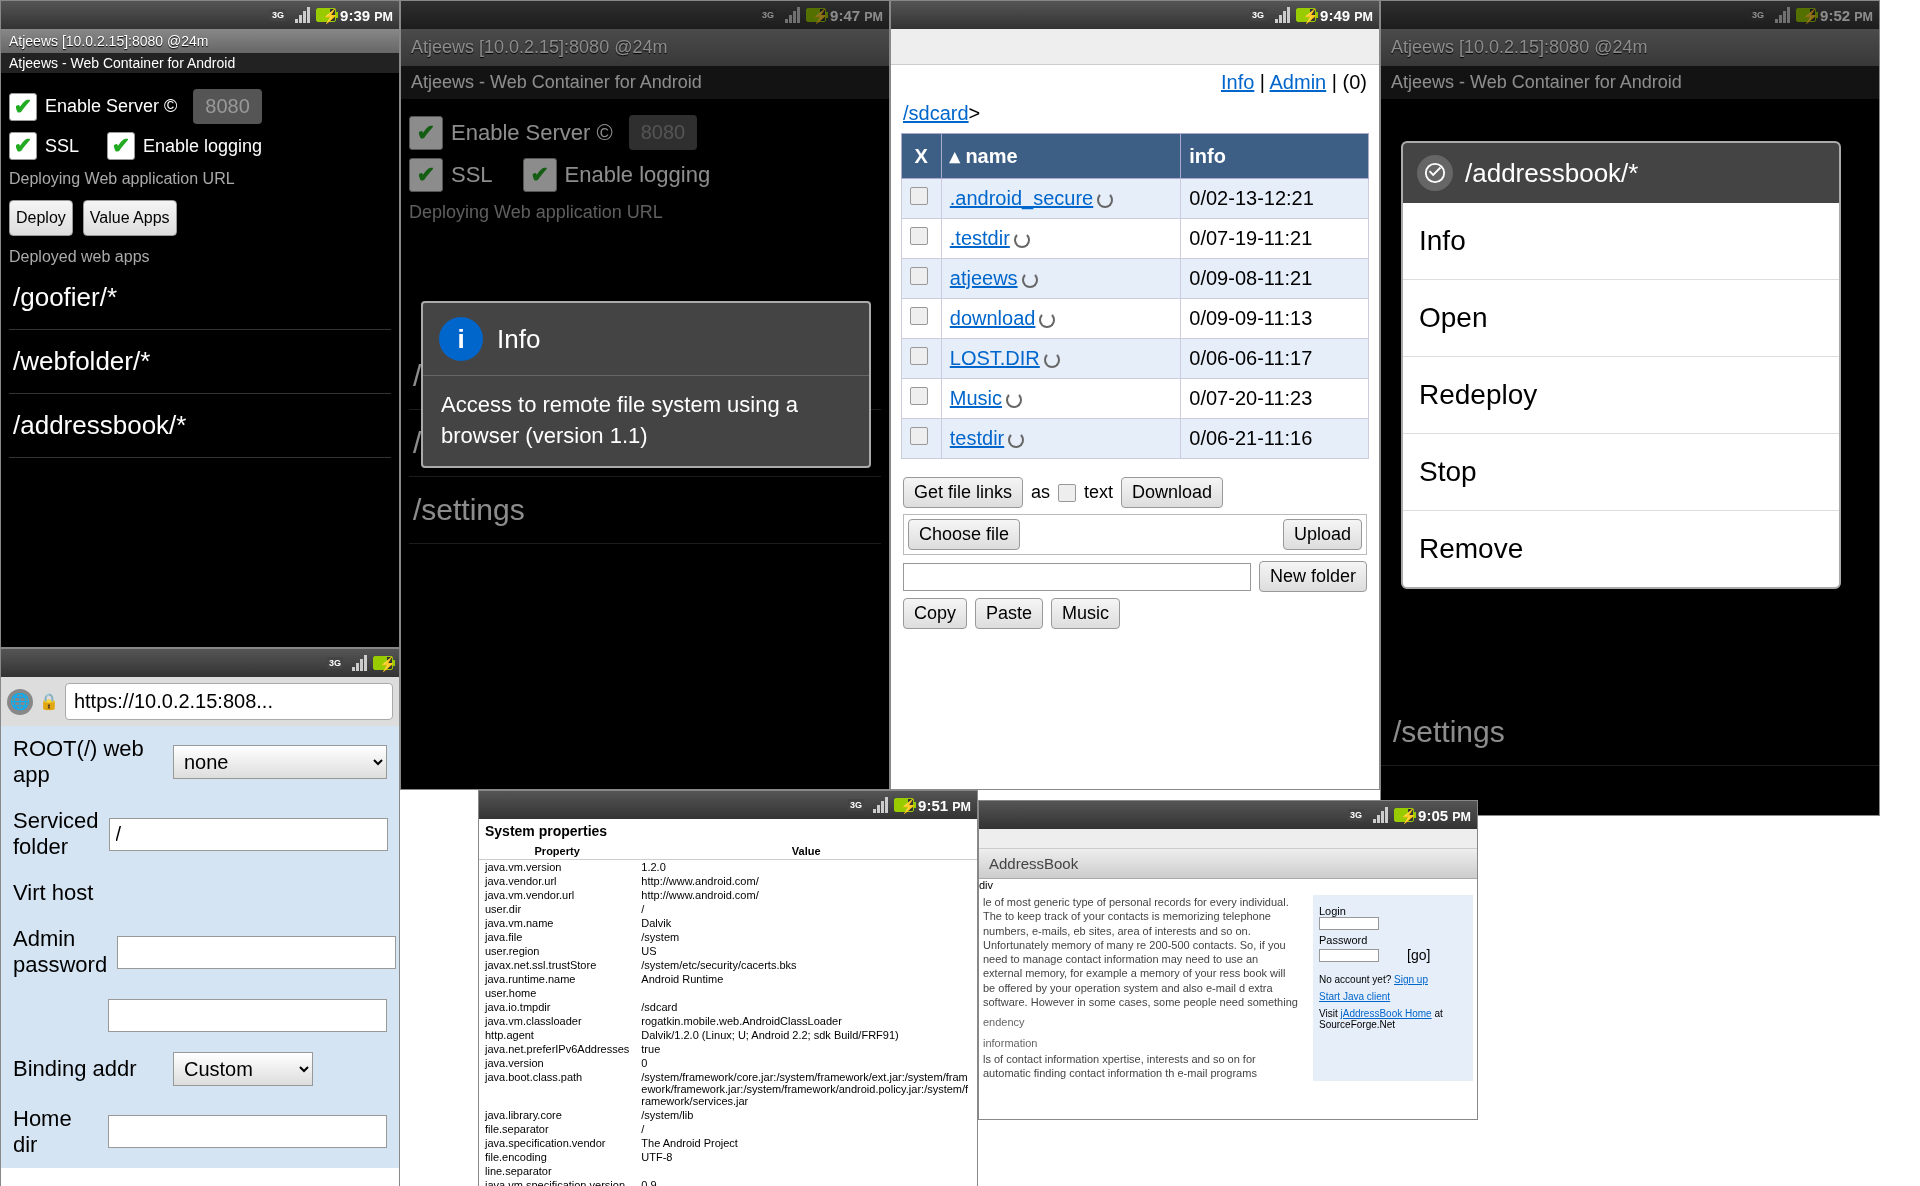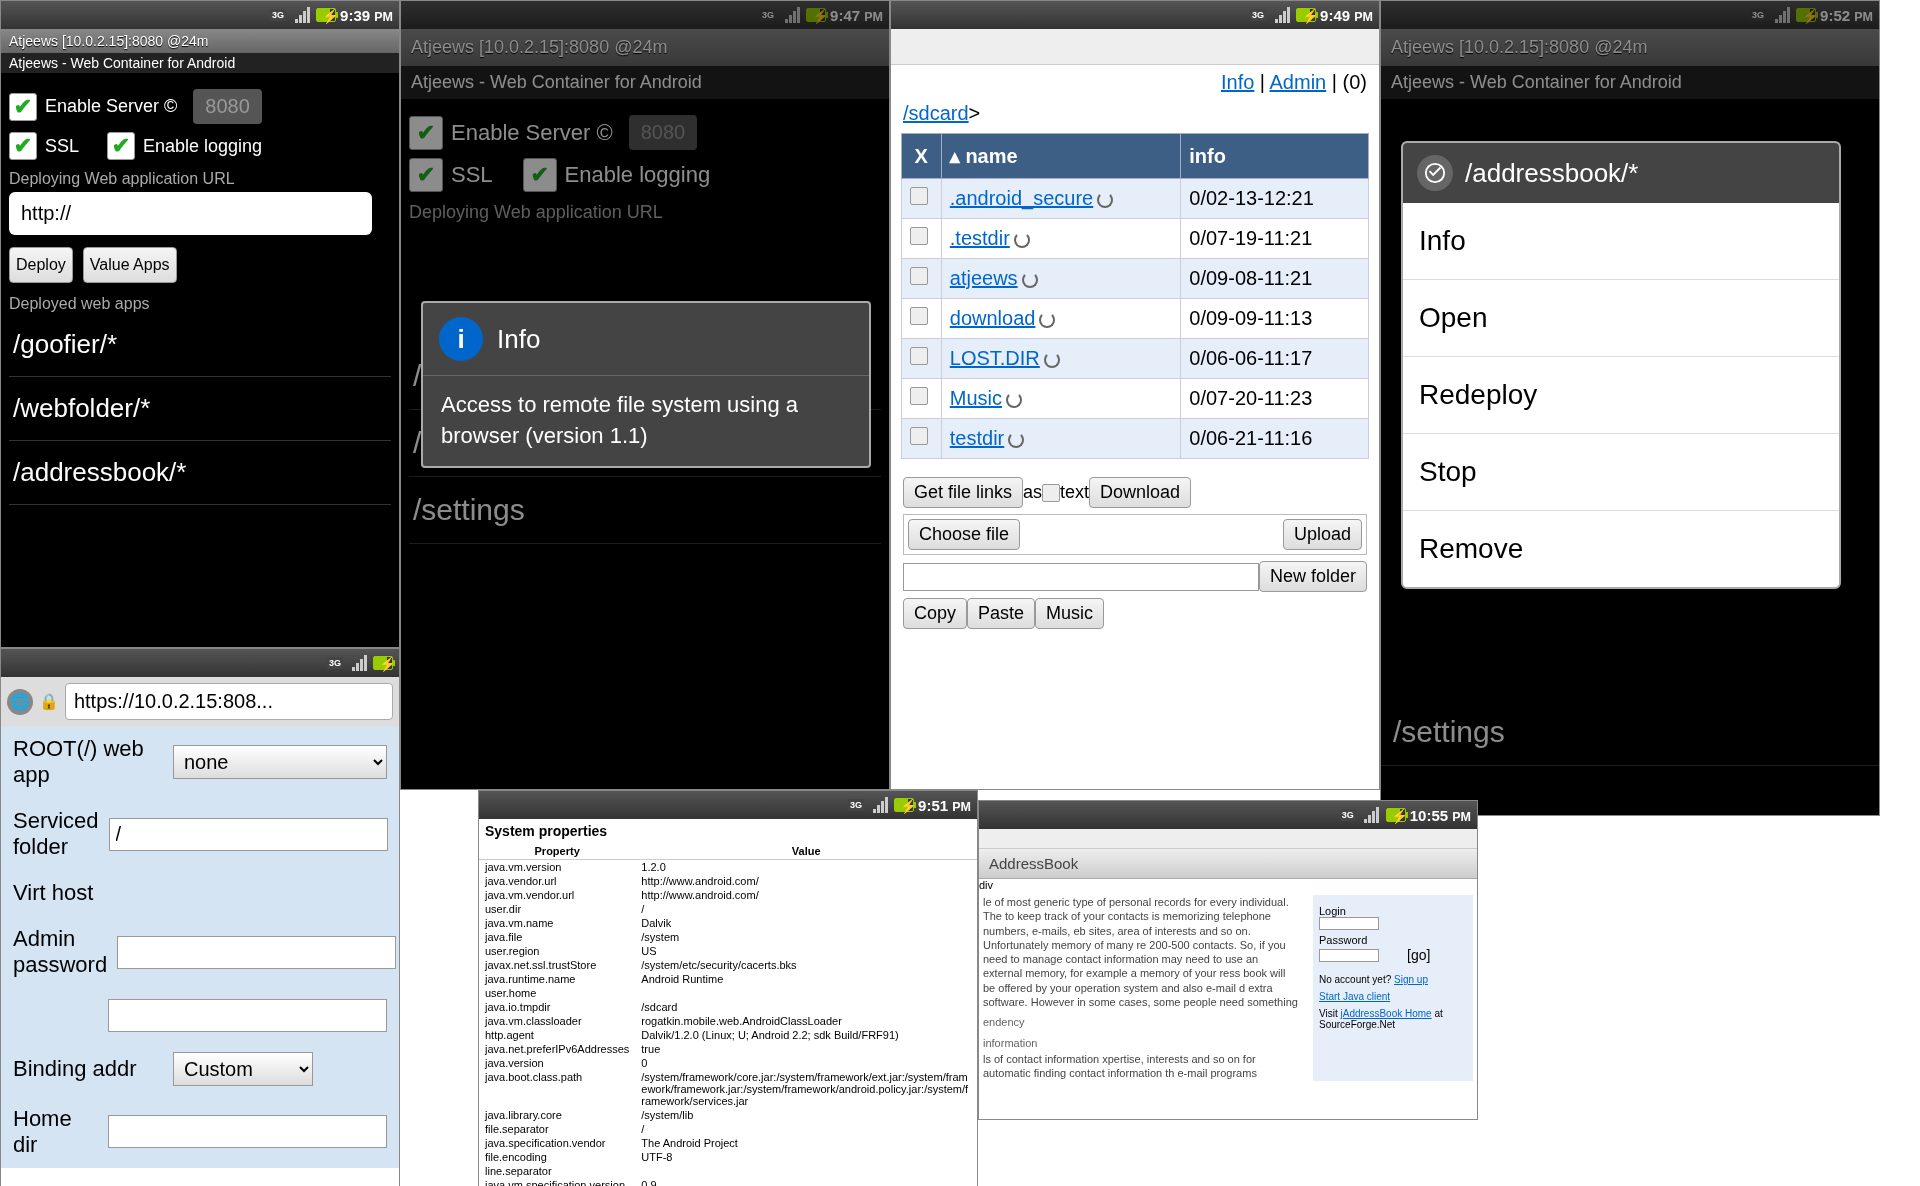--- a/index.html
+++ b/index.html
@@ -60,21 +60,21 @@
 .fb .toplinks a { color: #06c; text-decoration: underline; }
 .fb .crumb { padding: 2px 12px; font-size: 20px; color: #06c; text-decoration: underline; }
 .fb table { width: 96%; margin: 6px auto; border-collapse: collapse; font-size: 20px; }
 .fb th { background: #3d5e85; color: #fff; padding: 10px 8px; text-align: left; border: 1px solid #aac; }
 .fb th.x { width: 40px; text-align: center; }
 .fb td { padding: 8px 8px; border: 1px solid #ccd; }
 .fb tr:nth-child(even) td { background: #e6eef9; }
 .fb td a { color: #06c; text-decoration: underline; }
 .fb .refresh-ico { display:inline-block; width:16px; height:16px; border:2px solid #666; border-radius:50%; border-top-color:transparent; margin-left:4px; vertical-align:middle; }
 .fb .controls { padding: 6px 12px; font-size: 18px; }
-.fb .controls .row { display: flex; align-items: center; margin: 6px 0; }
+.fb .controls .row { display: flex; align-items: center; gap: 8px; margin: 6px 0; }
 .fb .btn { padding: 4px 10px; font-size: 18px; }
 .fb input[type=text] { border: 1px solid #999; padding: 4px; font-size: 16px; }
 .fb .ucb { width:18px; height:18px; border:1px solid #999; background:#eee; display:inline-block; border-radius:2px; }
 
 
 .settings { background: #d5e4f3; color: #000; font-size: 22px; }
 .settings .row { display: flex; align-items: center; padding: 10px 12px; gap: 10px; }
 .settings .lbl { width: 150px; font-size: 22px; }
 .settings input, .settings select { flex: 1; font-size: 20px; padding: 4px 6px; border: 1px solid #999; background: #fff; }
 .settings select { background: linear-gradient(#fff,#ddd); }
@@ -134,21 +134,20 @@
       <span class="portbox">8080</span>
     </div>
     <div class="cbrow">
       <span class="cb">✔</span>
       <span>SSL</span>
       <span style="width:12px"></span>
       <span class="cb">✔</span>
       <span>Enable logging</span>
     </div>
     <div class="label-grey">Deploying Web application URL</div>
-    <div class="urlbox">http://</div>
     <div class="btnrow">
       <span class="btn">Deploy</span>
       <span class="btn">Value Apps</span>
     </div>
     <div class="label-grey">Deployed web apps</div>
     <div class="appentry">/goofier/*</div>
     <div class="appentry">/webfolder/*</div>
     <div class="appentry">/addressbook/*</div>
   </div>
 </div>
@@ -536,21 +535,21 @@
           <span></span>
           <span></span>
           <span></span>
         </span>
       </span>
     <span class="status-icon">
         <span class="battery">
           <span class="bolt">⚡</span>
         </span>
       </span>
-    <span><span>10:55</span> <small>PM</small></span>
+    <span><span>9:05</span> <small>PM</small></span>
   </div>
   <div style="background:#eee;height:20px;border-bottom:1px solid #ccc;"></div>
   <div class="hdr">AddressBook</div>
   div
   <div class="main">
     <div class="desc">
       <div>le of most generic type of personal records for every individual. The to keep track of your contacts is memorizing telephone numbers, e-mails, eb sites, area of interests and so on. Unfortunately memory of many re 200-500 contacts. So, if you need to manage contact information may need to use an external memory, for example a memory of your ress book will be offered by your operation system and also e-mail d extra software. However in some cases, some people need something</div>
       <h4>endency</h4>
       <h4>information</h4>
       <div>ls of contact information xpertise, interests and so on for automatic finding contact information th e-mail programs</div>

